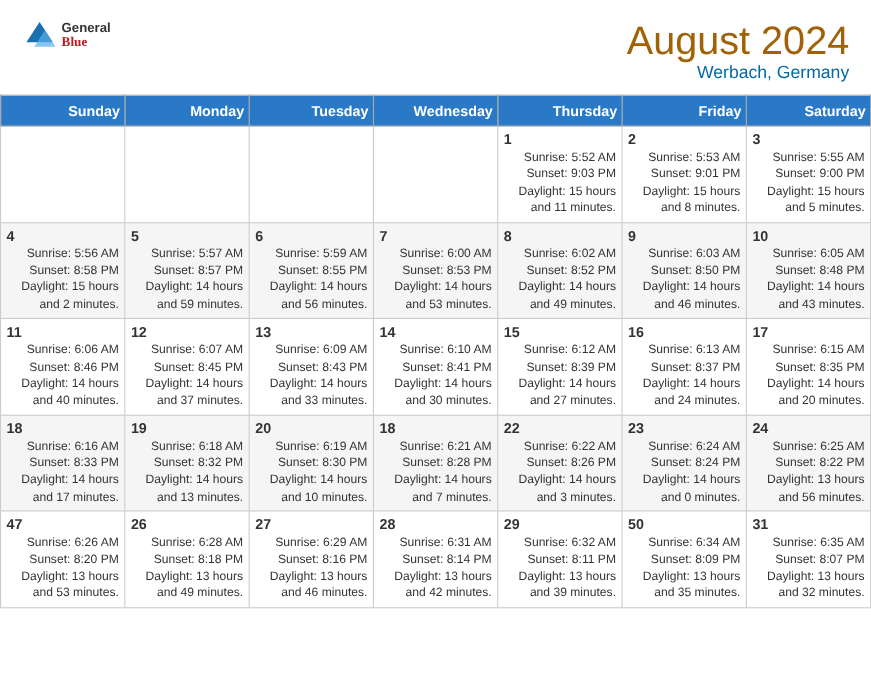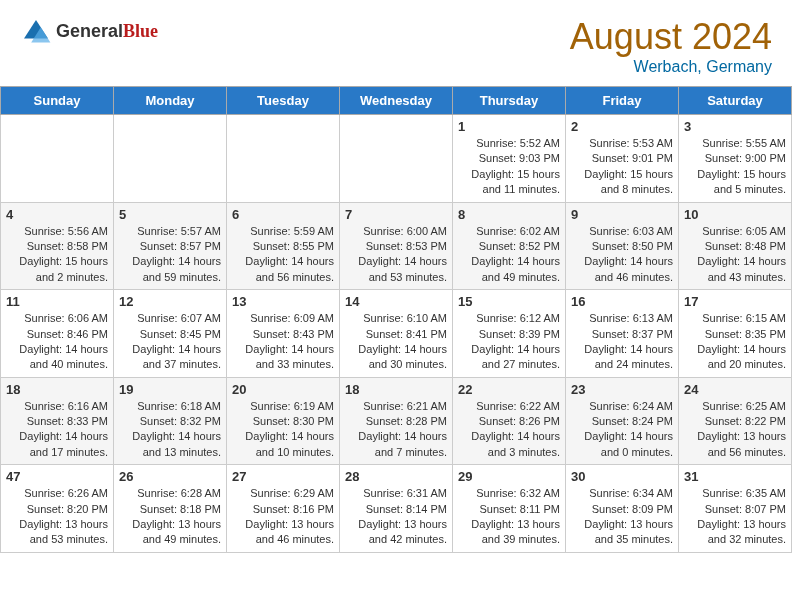--- a/index.html
+++ b/index.html
@@ -15,22 +15,22 @@
       align-items: flex-start;
       padding: 16px 20px 10px 20px;
     }
     .logo {
       display: flex;
       align-items: center;
       gap: 4px;
     }
     .logo-text {
       display: flex;
-      flex-direction: row;
-      font-size: 18px;
+      flex-direction: column;
+      font-size: 12px;
       font-weight: bold;
       line-height: 1.1;
     }
     .logo-text .general { color: #333; }
     .logo-text .blue { color: #b91c1c; font-family: Liberation Serif, serif; }
     .logo-icon {
       width: 32px;
       height: 32px;
     }
     .title-section {
@@ -47,21 +47,21 @@
     }
     .calendar {
       width: 100%;
       border-collapse: collapse;
       font-size: 11px;
     }
     .calendar thead tr th {
       background-color: #2979c7;
       color: #fff;
       padding: 6px 4px;
-      text-align: center;
+      text-align: right;
       font-size: 13px;
       font-weight: bold;
       border: 1px solid #aaa;
     }
     .calendar tbody tr td {
       border: 1px solid #ccc;
       vertical-align: top;
       padding: 4px 5px;
       width: 113px;
       min-height: 80px;
@@ -246,21 +246,21 @@
         </td>
         <td>
           <span class="day-number">28</span>
           <div class="day-info">Sunrise: 6:31 AM<br>Sunset: 8:14 PM<br>Daylight: 13 hours and 42 minutes.</div>
         </td>
         <td>
           <span class="day-number">29</span>
           <div class="day-info">Sunrise: 6:32 AM<br>Sunset: 8:11 PM<br>Daylight: 13 hours and 39 minutes.</div>
         </td>
         <td>
-          <span class="day-number">30</span>
+          <span class="day-number">50</span>
           <div class="day-info">Sunrise: 6:34 AM<br>Sunset: 8:09 PM<br>Daylight: 13 hours and 35 minutes.</div>
         </td>
         <td>
           <span class="day-number">31</span>
           <div class="day-info">Sunrise: 6:35 AM<br>Sunset: 8:07 PM<br>Daylight: 13 hours and 32 minutes.</div>
         </td>
       </tr>
     </tbody>
 </table>
 

